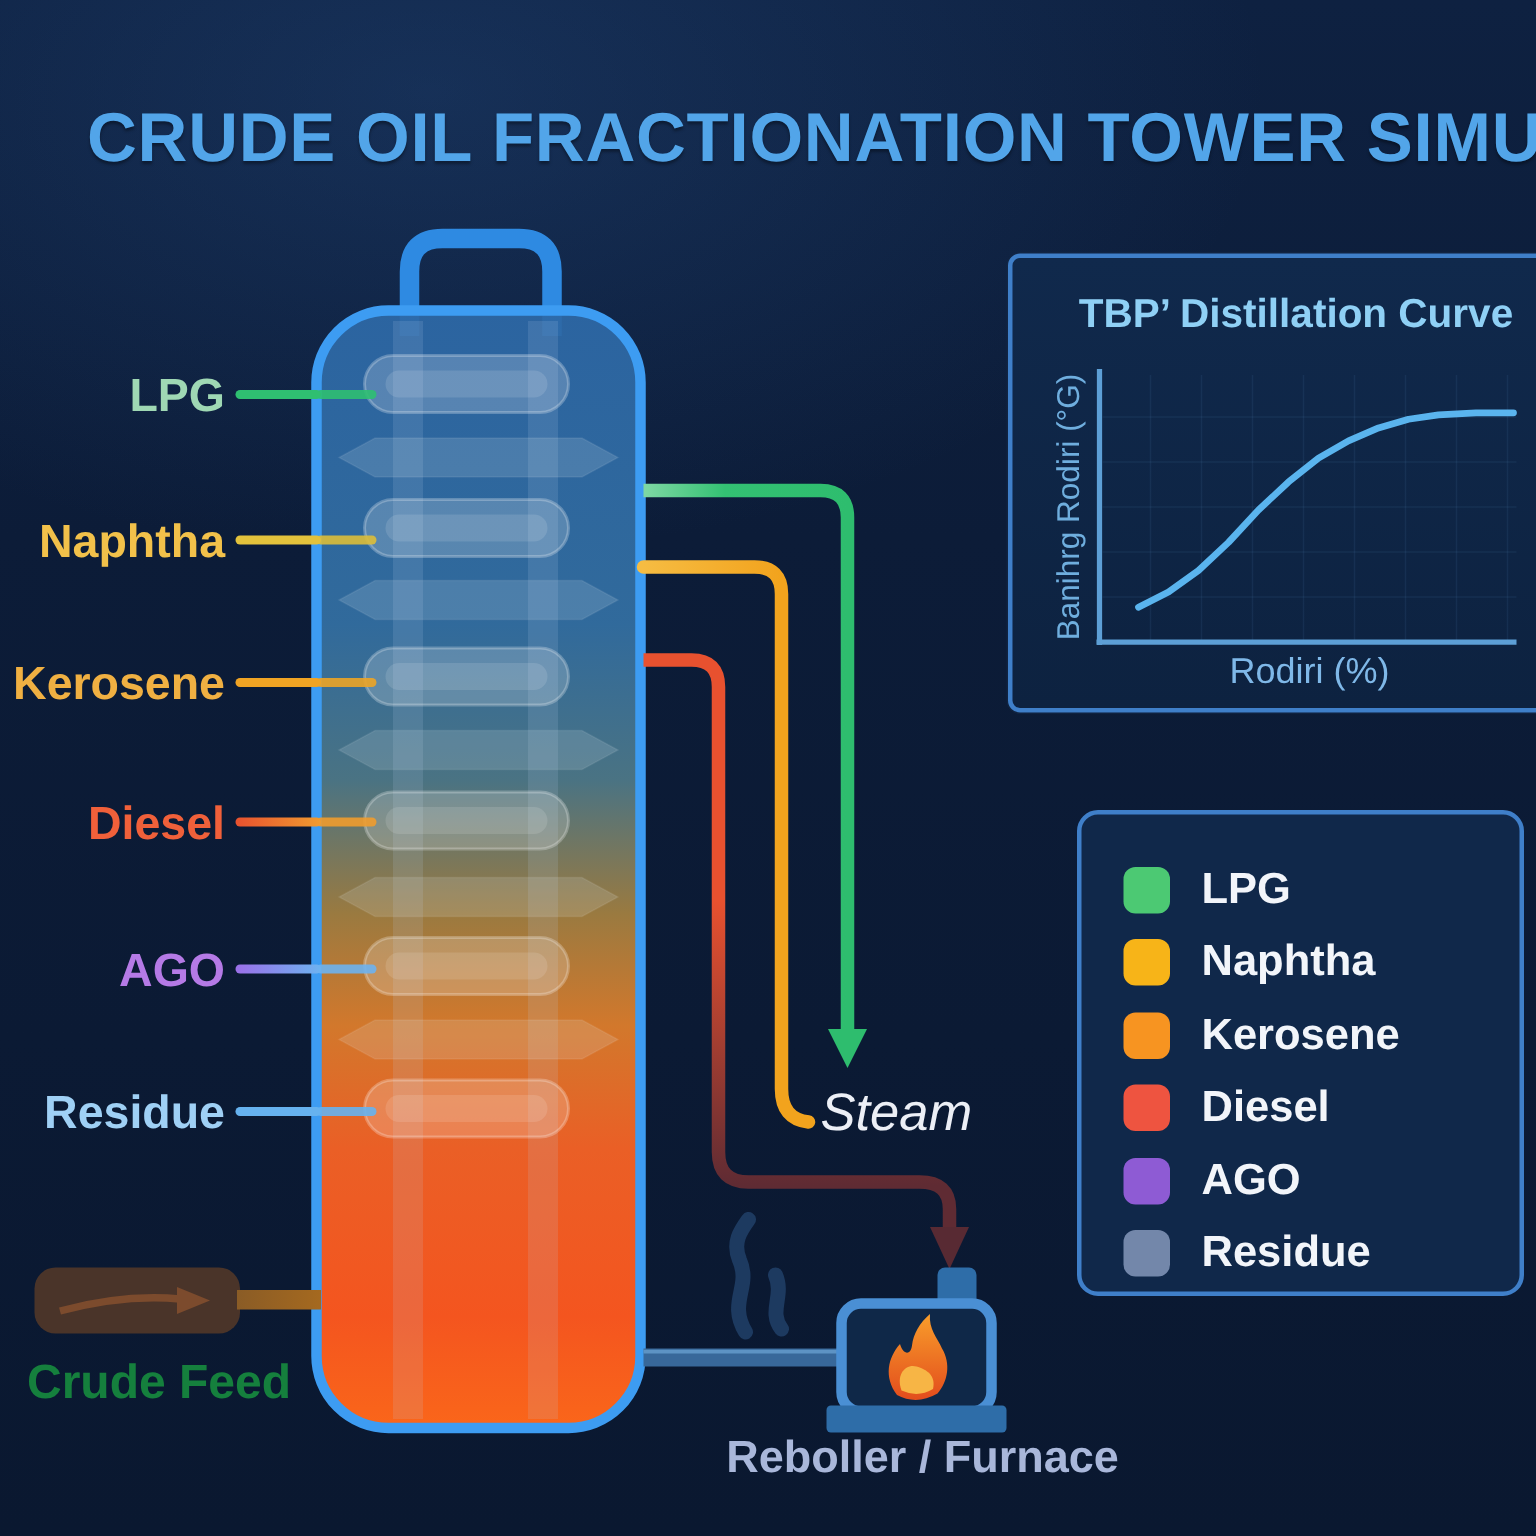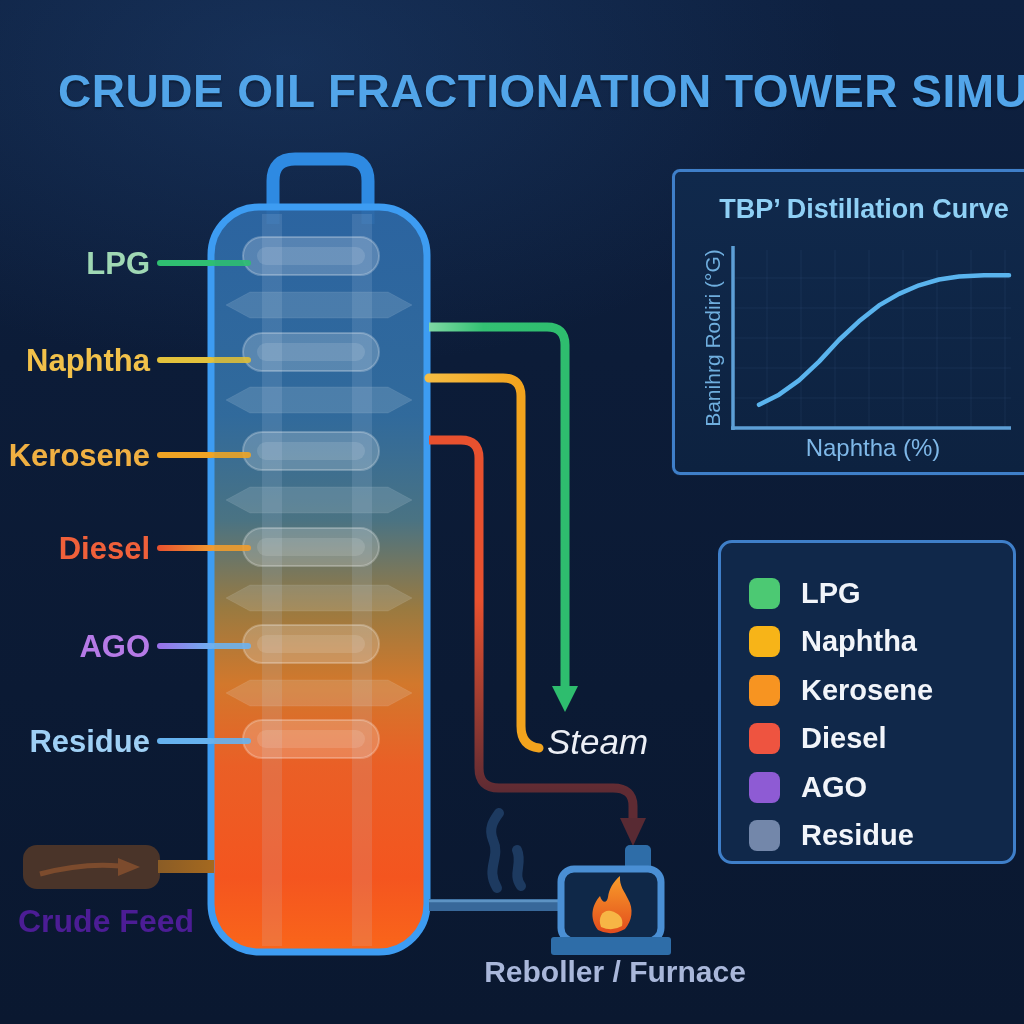--- a/index.html
+++ b/index.html
@@ -21,21 +21,21 @@
   .product-row{
     left:0;width:214px;height:44px;display:flex;align-items:center;
     justify-content:flex-end;gap:7px;
   }
   .pname{font-size:31px;font-weight:600;line-height:1;}
   .pline{width:57px;height:6px;border-radius:3px;flex:0 0 auto;}
   .pline.grad-diesel{background:linear-gradient(90deg,var(--c),#f09c30)!important;}
   .pline.grad-ago{background:linear-gradient(90deg,var(--c),#6db3f0)!important;}
   
   .steam-label{left:547px;top:722px;font-size:35px;font-weight:500;color:#eceff6;font-style:italic;}
-  .crude-label{left:18px;top:903px;font-size:32px;font-weight:600;color:#4c1d95;}
+  .crude-label{left:18px;top:903px;font-size:32px;font-weight:600;color:#15803d;}
   .reboiler-label{left:470px;top:955px;width:290px;text-align:center;
     font-size:30px;font-weight:600;color:#a9b7da;}
   
   .chart-panel{
     left:672px;top:169px;width:362px;height:306px;box-sizing:border-box;
     border:3px solid #3f7fc9;border-radius:8px;
     background:linear-gradient(180deg,#10294c,#0d2240);
     box-shadow:0 0 0 1px rgba(20,40,70,.6);
   }
   .chart-title{position:absolute;left:28px;right:6px;top:22px;text-align:center;
@@ -215,21 +215,21 @@
       <line x1="60" y1="166" x2="336" y2="166"></line>
         <line x1="60" y1="196" x2="336" y2="196"></line>
       <line x1="60" y1="226" x2="336" y2="226"></line>
     </g>
 
     <line x1="58" y1="74" x2="58" y2="258" stroke="#5d9fd6" stroke-width="3.5"></line>
     <line x1="56" y1="256" x2="336" y2="256" stroke="#5d9fd6" stroke-width="3.5"></line>
 
     <polyline id="tbp-curve" fill="none" stroke="#5ab4ee" stroke-width="4.5" stroke-linecap="round" stroke-linejoin="round" points="84.0,232.8 104.0,222.7 124.0,208.3 144.0,189.6 164.0,168.0 184.0,149.3 204.0,133.4 224.0,121.9 244.0,113.3 264.0,107.5 284.0,104.6 309.0,103.2 334.0,103.2"></polyline>
   </svg>
-  <div class="chart-xlabel">Naphtha (%)</div>
+  <div class="chart-xlabel">Rodiri (%)</div>
   <div class="chart-ylabel">Banihrg Rodiri (°G)</div>
 </div>
 
 <div class="abs legend-panel">
   <div class="legend-row">
     <span class="swatch" style="background: rgb(76, 201, 115);"></span>
     <span class="legend-label">LPG</span>
   </div>
   <div class="legend-row">
     <span class="swatch" style="background: rgb(247, 180, 24);"></span>

